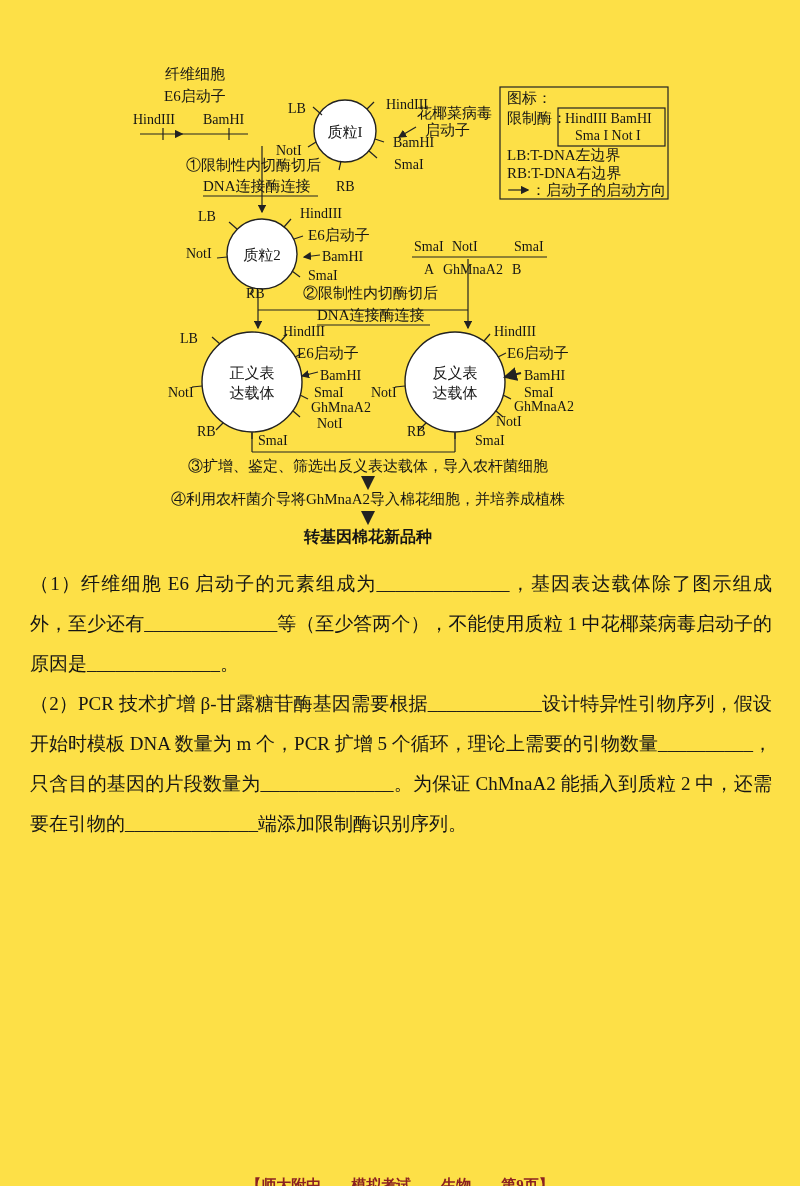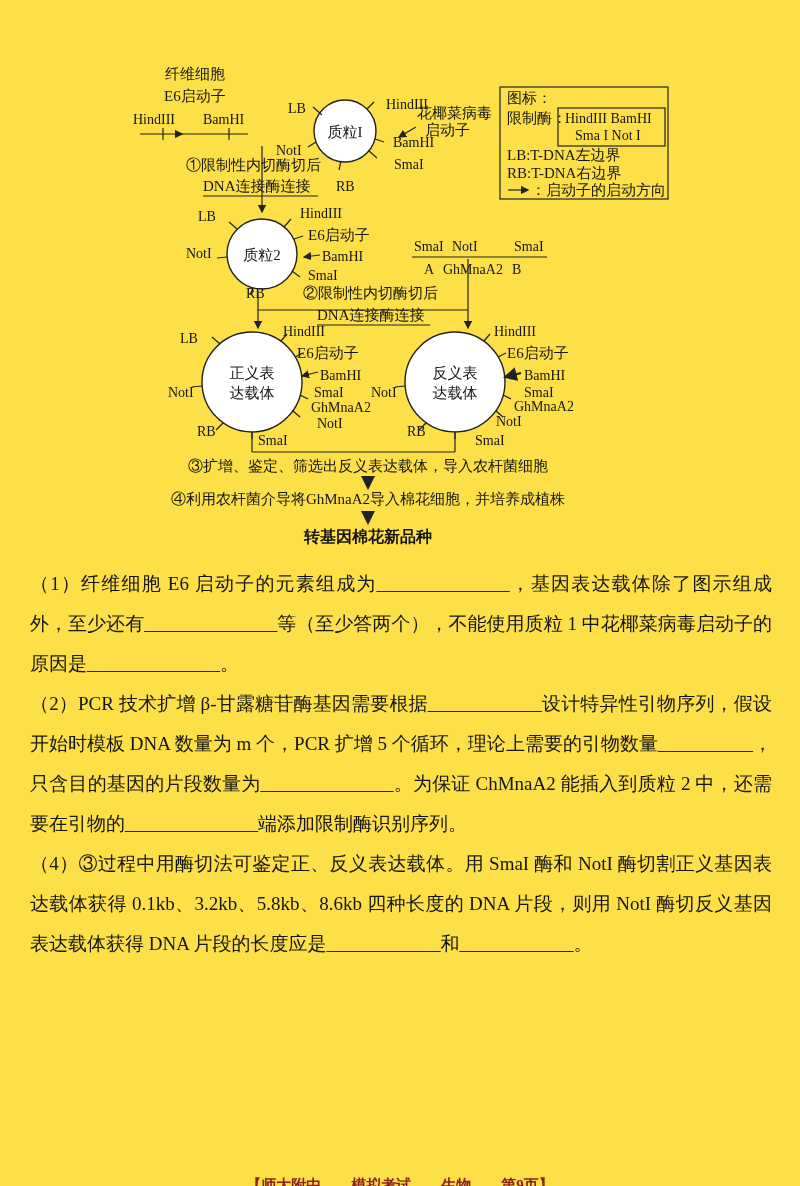--- a/index.html
+++ b/index.html
@@ -194,18 +194,17 @@
       <line class="lnb" x1="368" y1="477" x2="368" y2="488" marker-end="url(#arr)"></line>
       <text class="cn" x="368" y="504" text-anchor="middle">④利用农杆菌介导将GhMnaA2导入棉花细胞，并培养成植株</text>
       <line class="lnb" x1="368" y1="511" x2="368" y2="523" marker-end="url(#arr)"></line>
       <text class="cnb" x="368" y="542" text-anchor="middle">转基因棉花新品种</text>
     </g>
   </svg>
 
   <div class="questions">
     <p>（1）纤维细胞 E6 启动子的元素组成为______________，基因表达载体除了图示组成外，至少还有______________等（至少答两个），不能使用质粒 1 中花椰菜病毒启动子的原因是______________。</p>
     <p>（2）PCR 技术扩增 β-甘露糖苷酶基因需要根据____________设计特异性引物序列，假设开始时模板 DNA 数量为 m 个，PCR 扩增 5 个循环，理论上需要的引物数量__________，只含目的基因的片段数量为______________。为保证 ChMnaA2 能插入到质粒 2 中，还需要在引物的______________端添加限制酶识别序列。</p>
-    <p>（4）③过程中用酶切法可鉴定正、反义表达载体。用 SmaI 酶和 NotI 酶切割正义基因表达载体获得 0.1kb、3.2kb、5.8kb、8.6kb 四种长度的 DNA 片段，则用 NotI 酶切反义基因表达载体获得 DNA 片段的长度应是____________和____________。</p>
   </div>
 
   <div class="footer">【师大附中——模拟考试——生物——第9页】</div>
 
 </div>
 
 </body></html>

